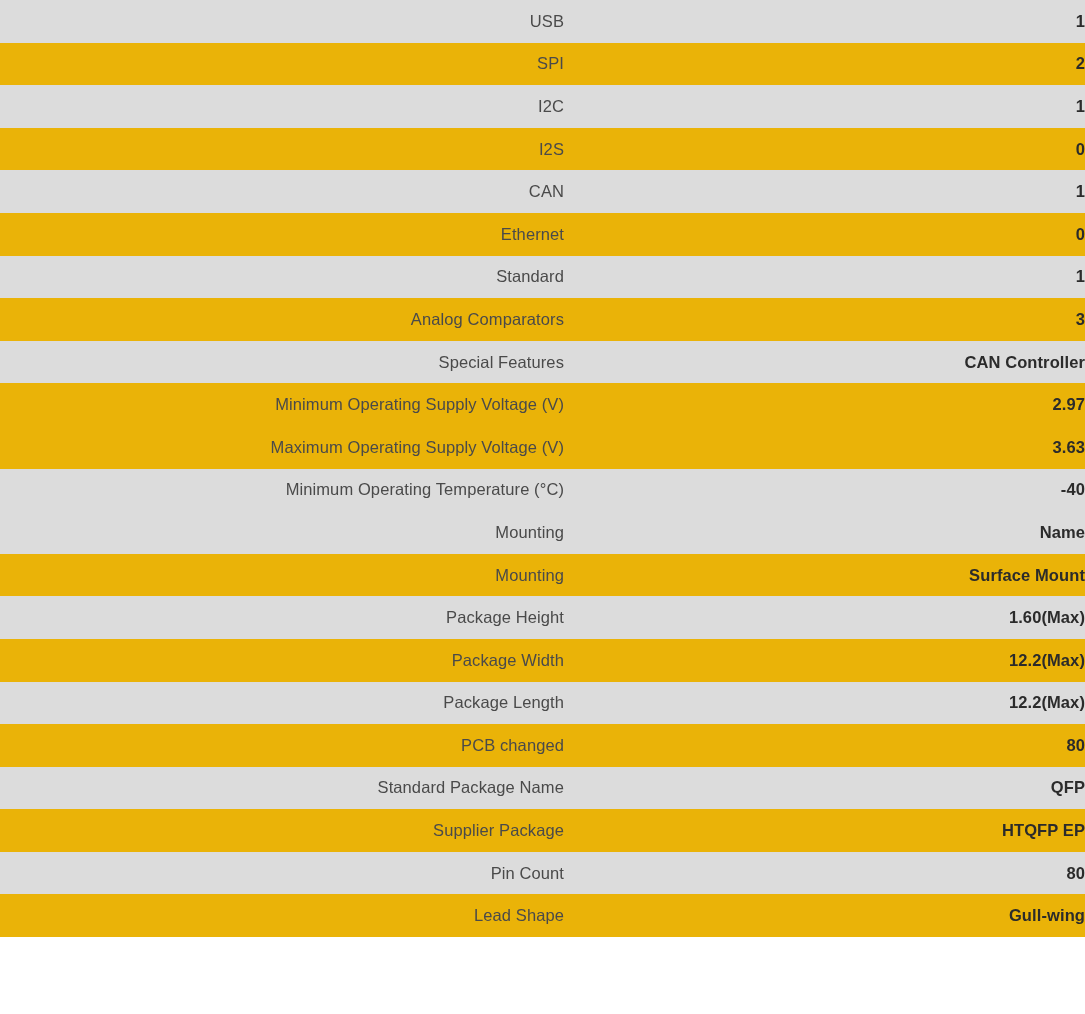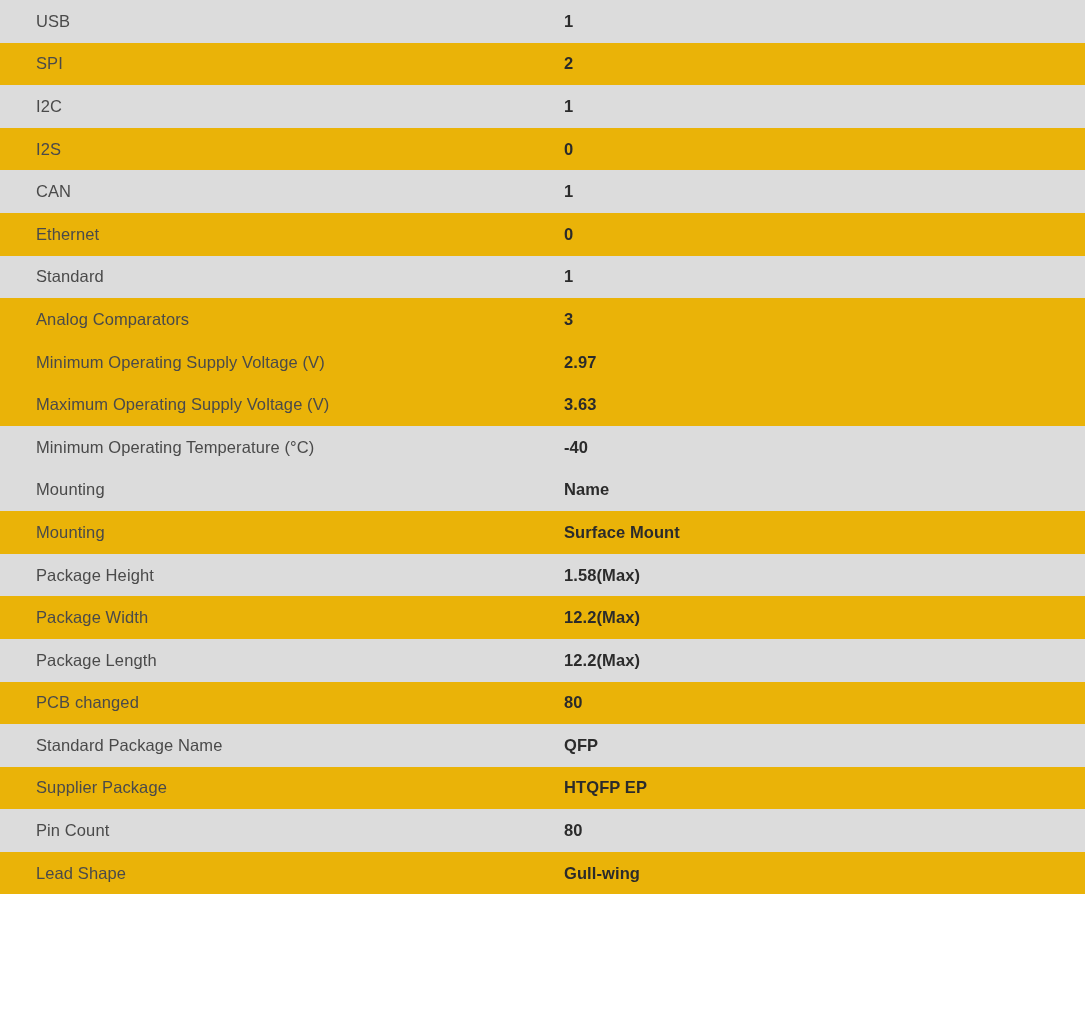--- a/index.html
+++ b/index.html
@@ -12,20 +12,21 @@
     font-family: "Liberation Sans", sans-serif;
     -webkit-font-smoothing: antialiased;
   }
   .spec-table {
     width: 1085px;
     border-collapse: collapse;
     table-layout: fixed;
   }
   .spec-table tr {
     height: 42.6px;
+    text-align: right;
   }
   .spec-table tr.shaded {
     background: #dcdcdc;
   }
   .spec-table tr.plain {
     background: #eab308;
   }
   .spec-table td {
     padding: 0;
     vertical-align: middle;
@@ -77,20 +78,24 @@
         <td class="value">0</td>
       </tr>
       <tr class="shaded">
         <td class="label">Standard</td>
         <td class="value">1</td>
       </tr>
       <tr class="plain">
         <td class="label">Analog Comparators</td>
         <td class="value">3</td>
       </tr>
+      <tr class="shaded">
+        <td class="label">Special Features</td>
+        <td class="value">CAN Controller</td>
+      </tr>
       <tr class="plain">
         <td class="label">Minimum Operating Supply Voltage (V)</td>
         <td class="value">2.97</td>
       </tr>
       <tr class="plain">
         <td class="label">Maximum Operating Supply Voltage (V)</td>
         <td class="value">3.63</td>
       </tr>
       <tr class="shaded">
         <td class="label">Minimum Operating Temperature (°C)</td>
@@ -99,21 +104,21 @@
       <tr class="shaded">
         <td class="label">Mounting</td>
         <td class="value">Name</td>
       </tr>
       <tr class="plain">
         <td class="label">Mounting</td>
         <td class="value">Surface Mount</td>
       </tr>
       <tr class="shaded">
         <td class="label">Package Height</td>
-        <td class="value">1.58(Max)</td>
+        <td class="value">1.60(Max)</td>
       </tr>
       <tr class="plain">
         <td class="label">Package Width</td>
         <td class="value">12.2(Max)</td>
       </tr>
       <tr class="shaded">
         <td class="label">Package Length</td>
         <td class="value">12.2(Max)</td>
       </tr>
       <tr class="plain">

